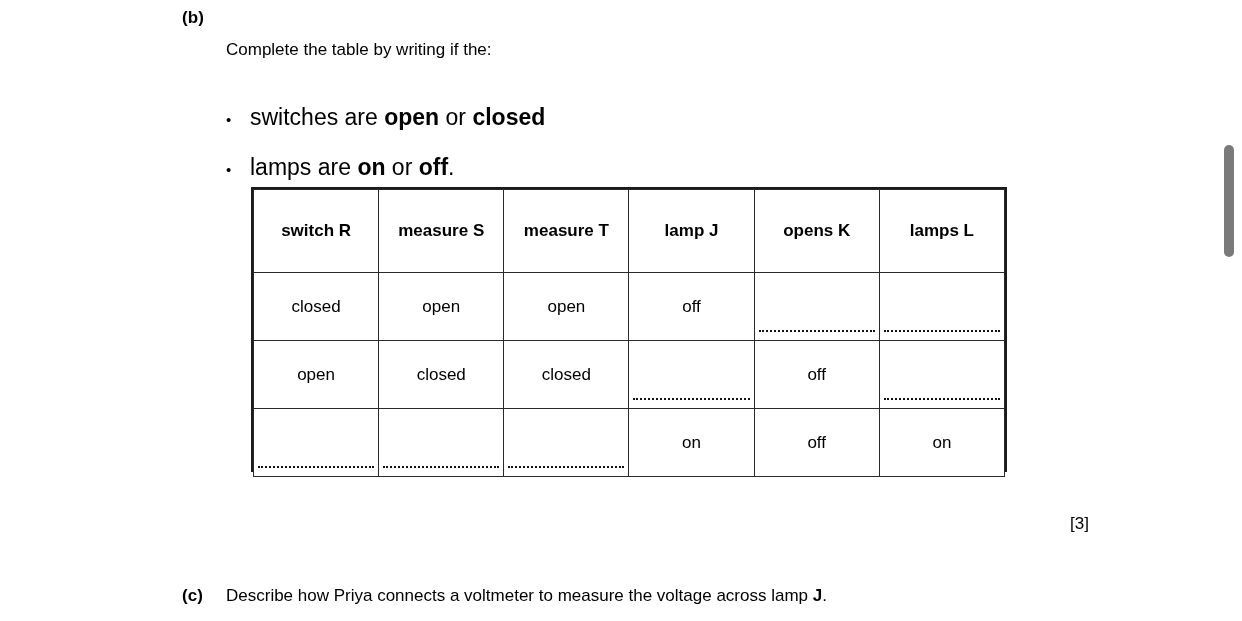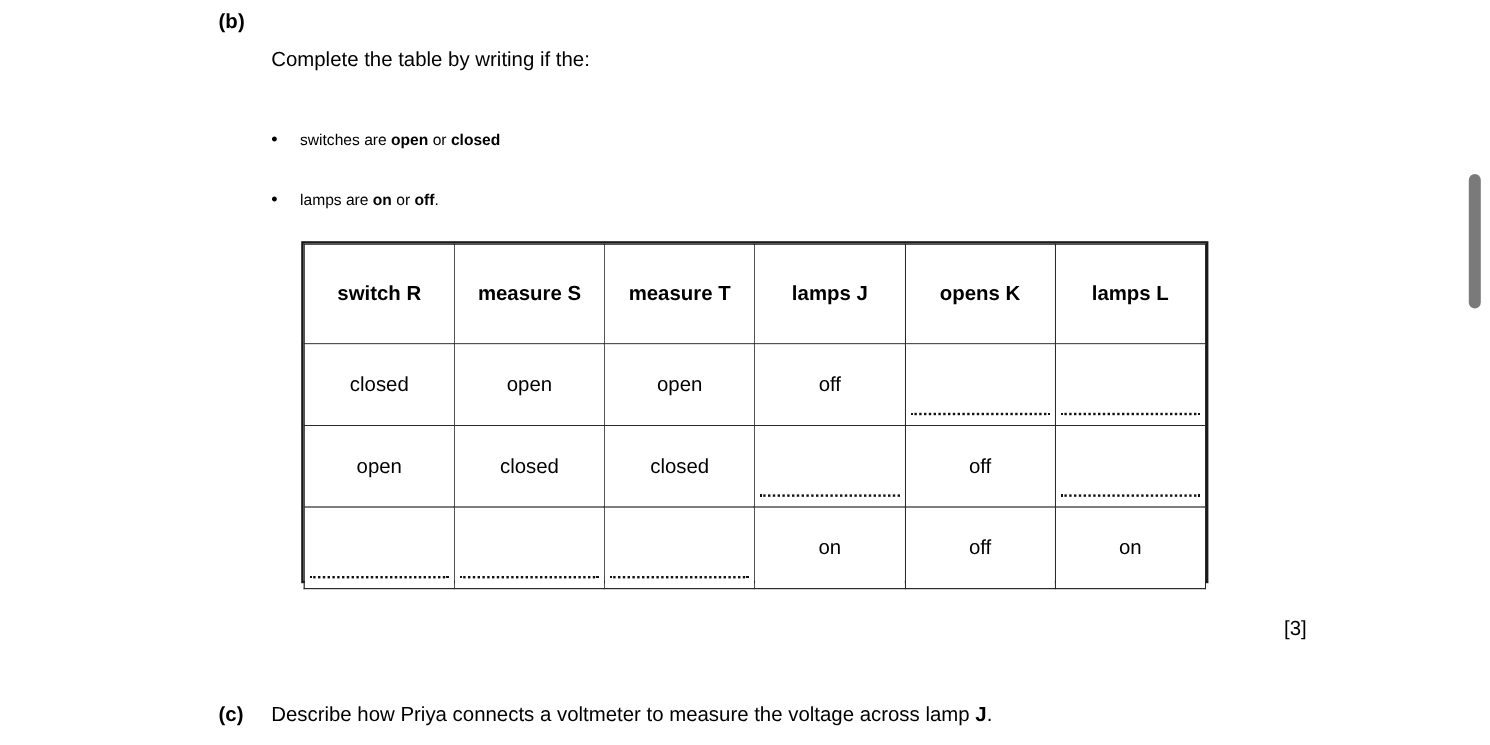--- a/index.html
+++ b/index.html
@@ -57,31 +57,31 @@
     display: flex;
     align-items: baseline;
   }
   .bullet-dot {
     width: 24px;
     flex: 0 0 24px;
     font-size: 15px;
     line-height: 20px;
   }
   .bullet-text {
-    font-size: 13px;
+    font-size: 23px;
     line-height: 20px;
     white-space: nowrap;
   }
   .bullet-text b { font-weight: bold; }
 
   
   .table-wrap {
     position: absolute;
     left: 251px;
-    top: 201px;
+    top: 187px;
     width: 756px;
     height: 285px;
     border: 2px solid #1a1a1a;
     box-sizing: border-box;
     background: #fff;
   }
   table.switch-table {
     border-collapse: collapse;
     width: 100%;
     height: 100%;
@@ -171,21 +171,21 @@
     </span>
   </div>
 
   <div class="table-wrap">
     <table class="switch-table">
       <thead>
         <tr>
           <th>switch R</th>
           <th>measure S</th>
           <th>measure T</th>
-          <th>lamps J</th>
+          <th>lamp J</th>
           <th>opens K</th>
           <th>lamps L</th>
         </tr>
       </thead>
       <tbody>
         <tr>
           <td>
               <span class="cell-val">closed</span>
             </td>
           <td>

